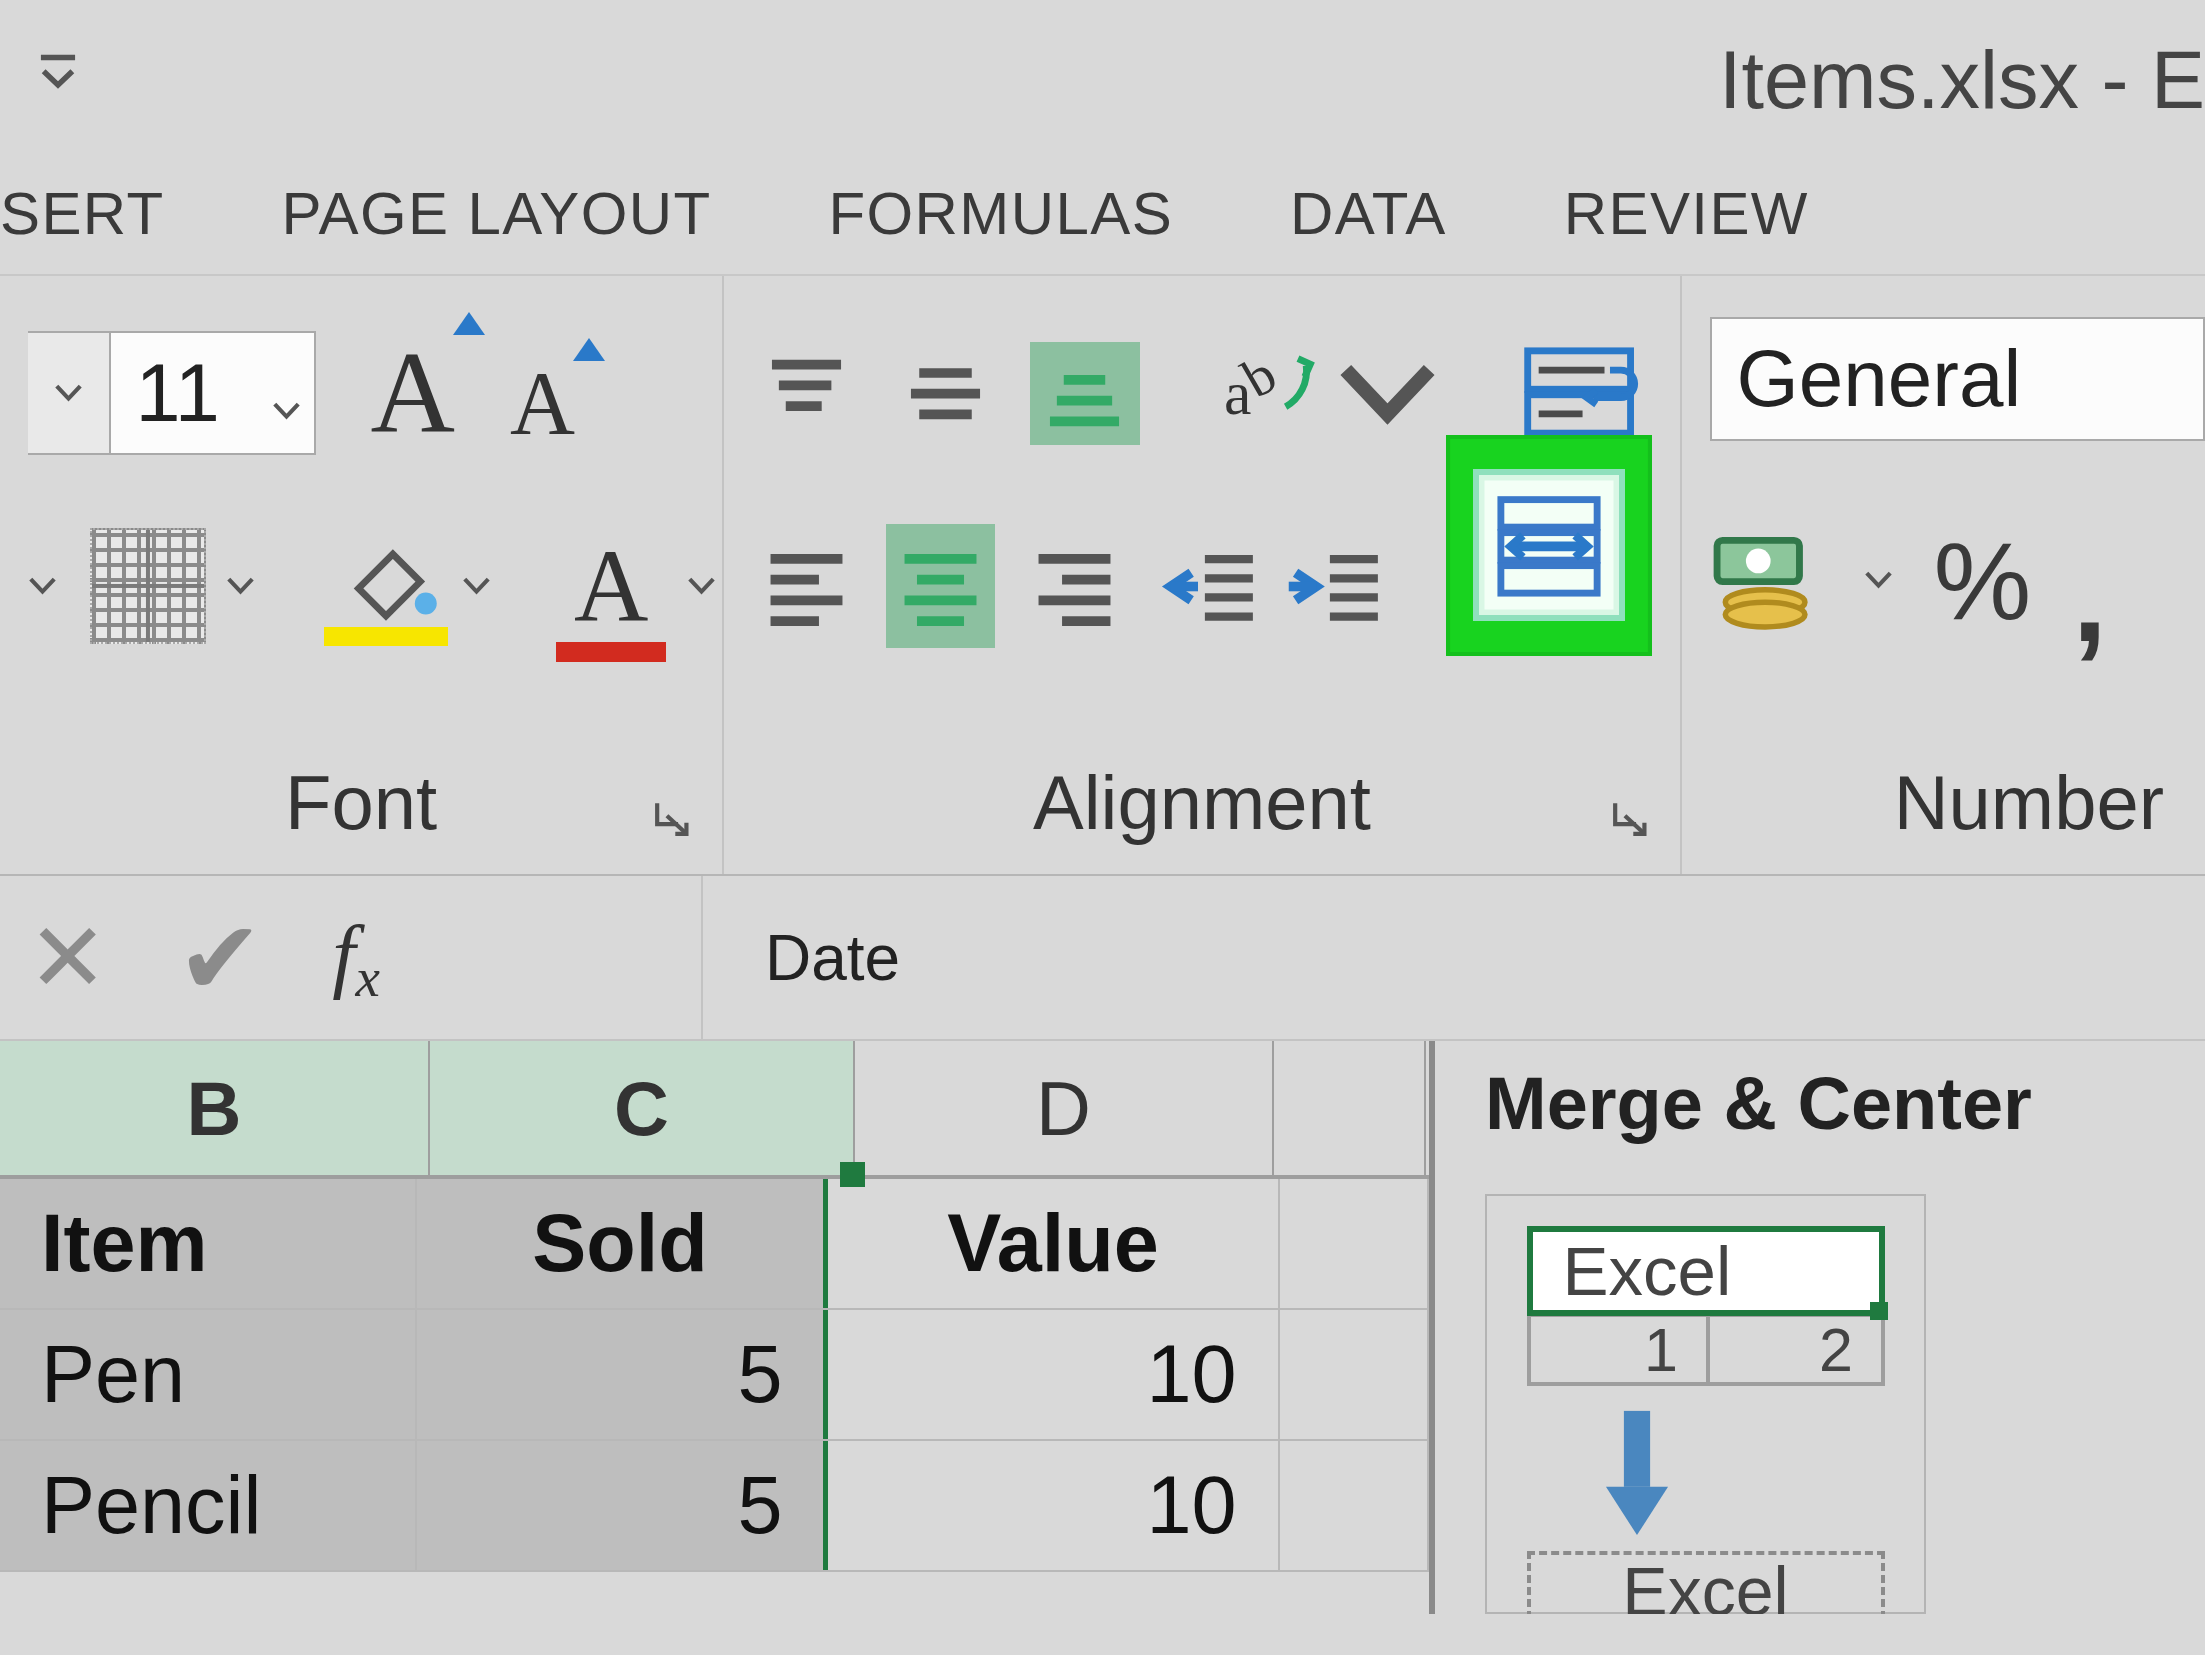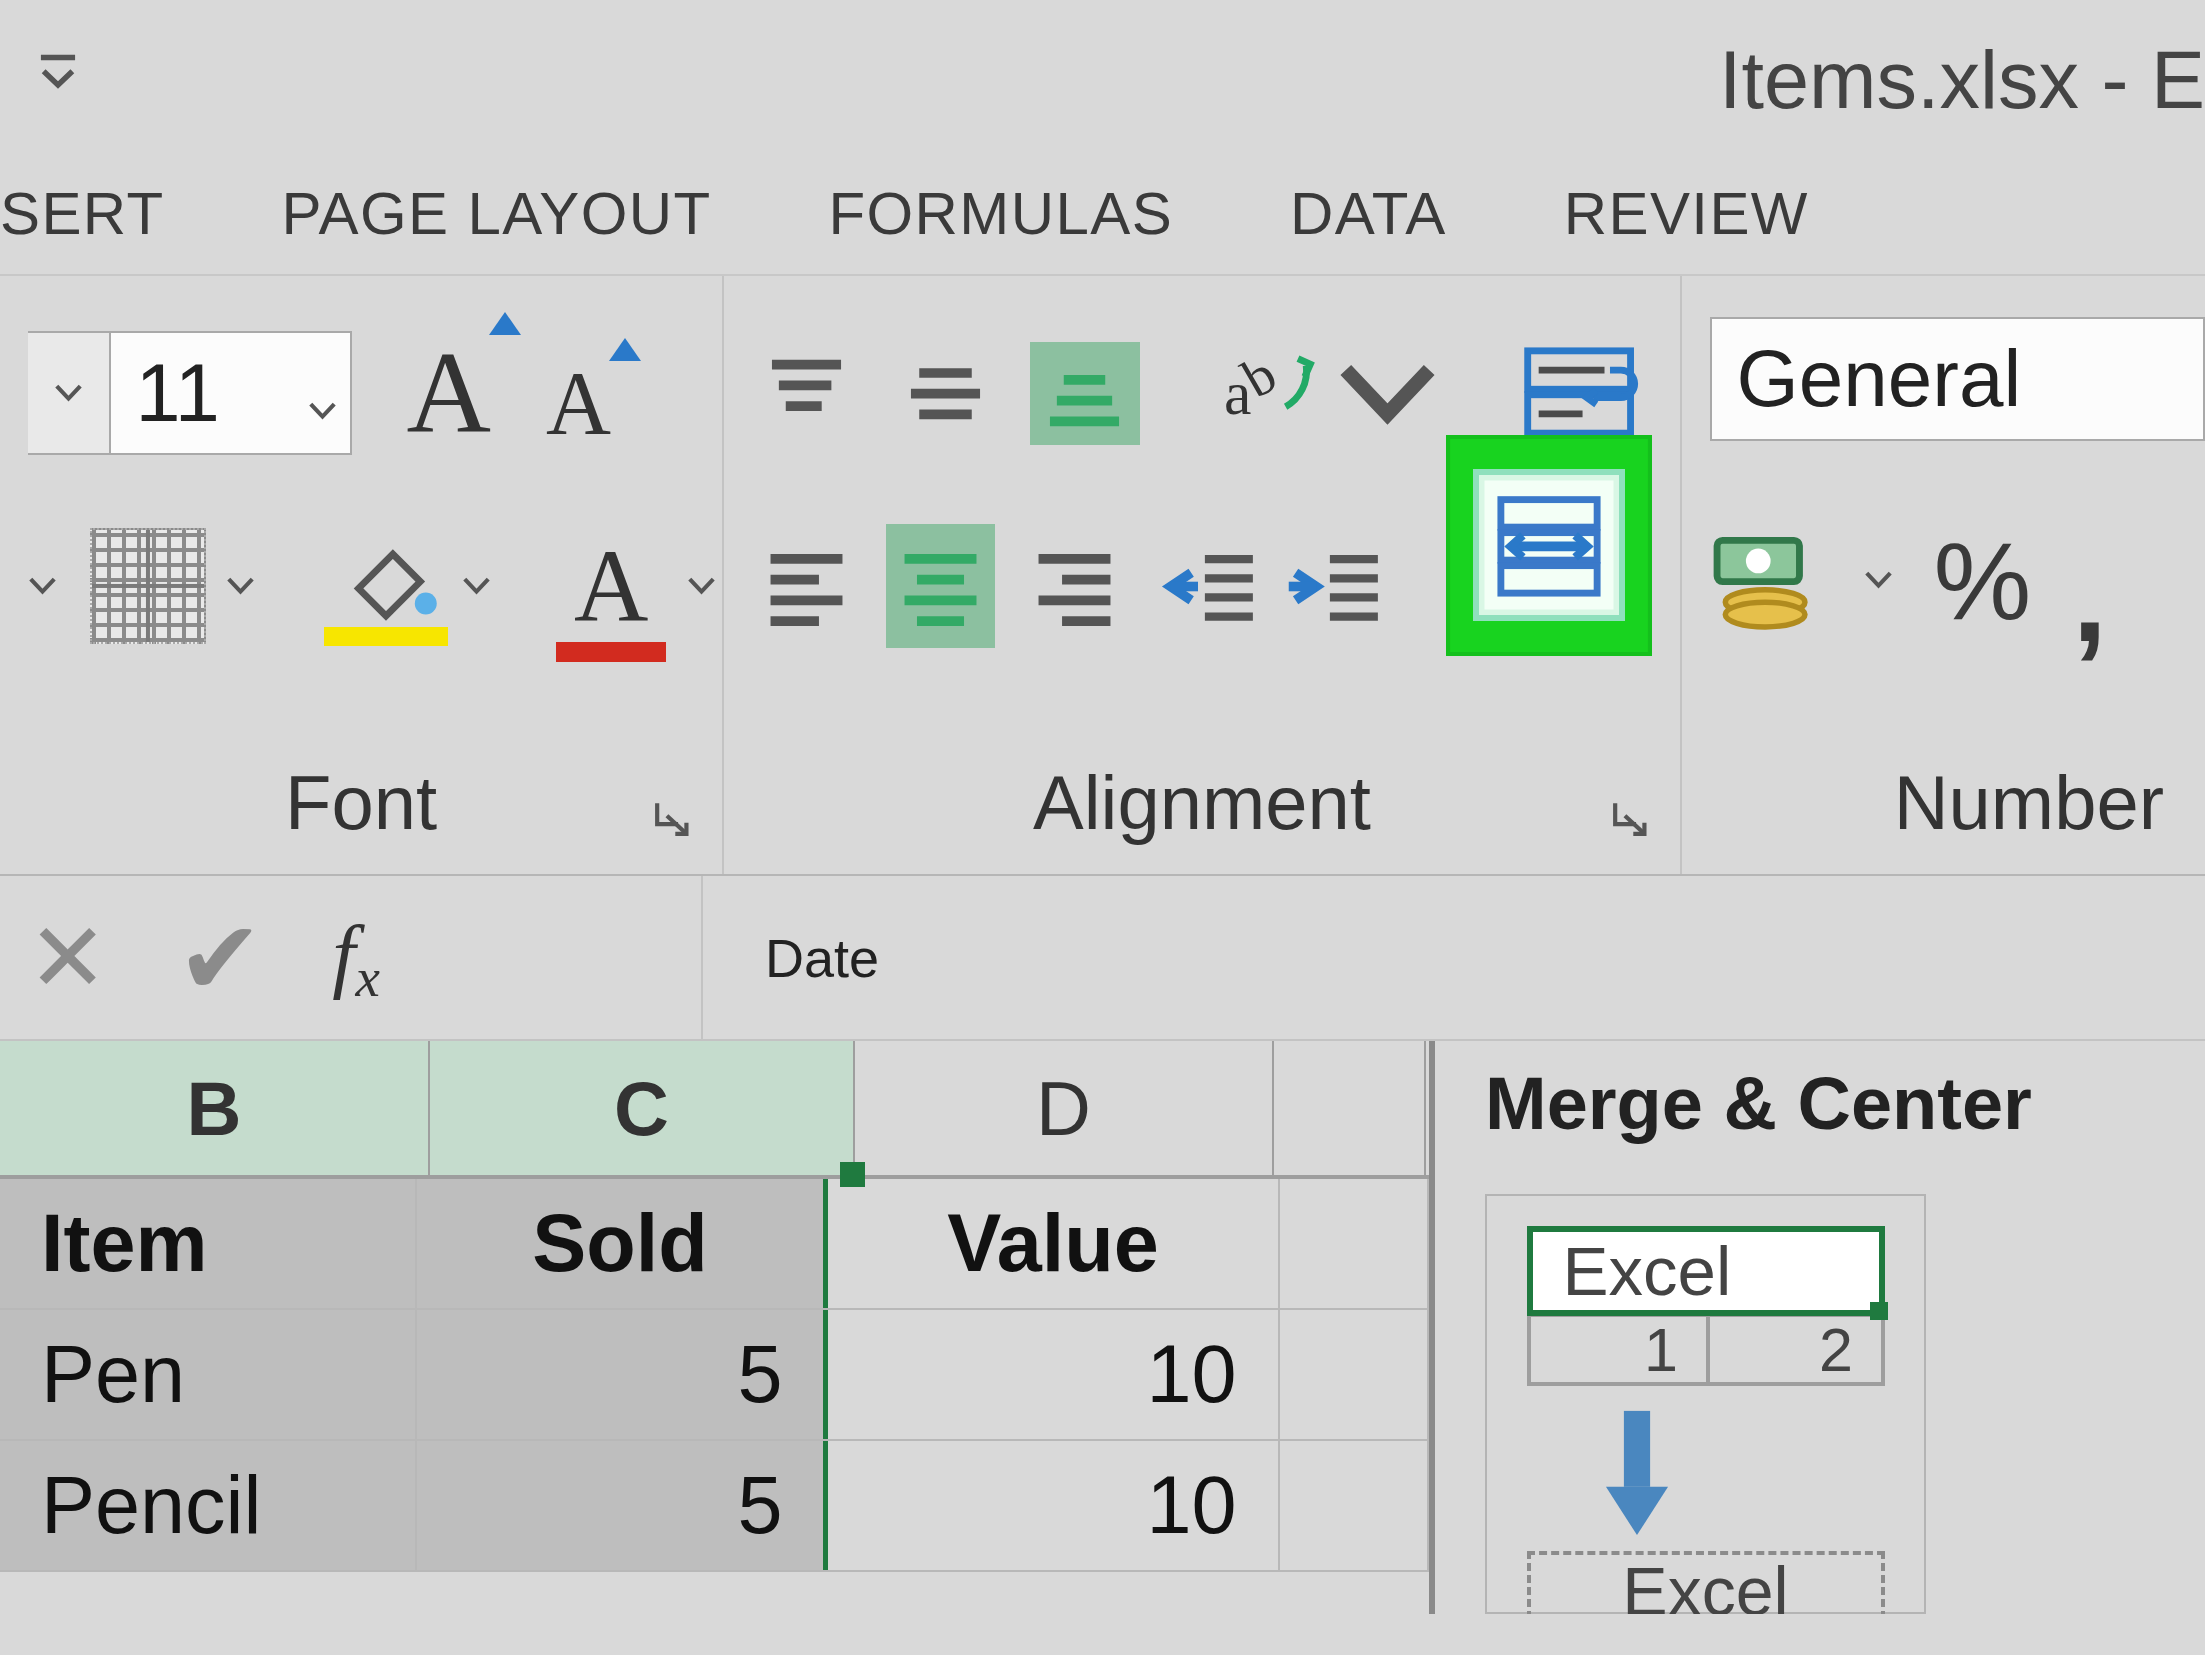--- a/index.html
+++ b/index.html
@@ -81,21 +81,21 @@
   .font-row2 { height: 152px; margin-top: 41px; }
 
   .font-dropdown-edge {
     width: 83px; height: 124px;
     border: 2.8px solid #a9a9a9;
     border-left: none;
     background: #e9e9e9;
     display: flex; align-items: center; justify-content: center;
   }
   .font-size-box {
-    width: 241px; height: 124px;
+    width: 205px; height: 124px;
     border: 2.8px solid #a9a9a9;
     border-left: none;
     background: #fcfcfc;
     display: flex; align-items: center; justify-content: space-between;
     padding: 0 12.4px 0 25px;
     font-size: 81px;
     color: #222;
   }
   .caret svg { width: 29px; height: 20.7px; }
 
@@ -206,21 +206,21 @@
   }
   .fx-left {
     display:flex; align-items:center; gap: 69px;
     padding: 0 48px 0 27.6px; border-right: 2.8px solid #c3c3c3;
     width: 703px;
   }
   .fx-left .xmark { font-size: 96px; color:#8b8b8b; font-weight:300;}
   .fx-left .check { font-size: 103px; color:#8b8b8b;}
   .fx-left .fx { font-family:"Times New Roman",serif; font-style:italic; font-size: 83px; color:#333; position:relative;}
   .fx-left .fx sub { font-size:55px; vertical-align:-13.8px;}
-  .fx-value { flex:1; font-size:54px; color:#222; padding-left: 62px; display:flex; align-items:center;}
+  .fx-value { flex:1; font-size:64px; color:#222; padding-left: 62px; display:flex; align-items:center;}
 
   
   .lower { display:flex; }
   .sheet { width: 1435px; border-right: 6.9px solid #8a8a8a; }
   .colhead { display:flex; height: 138px; border-bottom: 4.1px solid #9e9e9e;}
   .ch { font-size:76px; color:#333; display:flex; align-items:center; justify-content:center; border-right: 2.8px solid #9e9e9e; position:relative;}
   .ch.sel { background:#c5dccd; }
   .ch.B { width:430px; }
   .ch.C { width:425px; }
   .ch.D { width:419px; }

